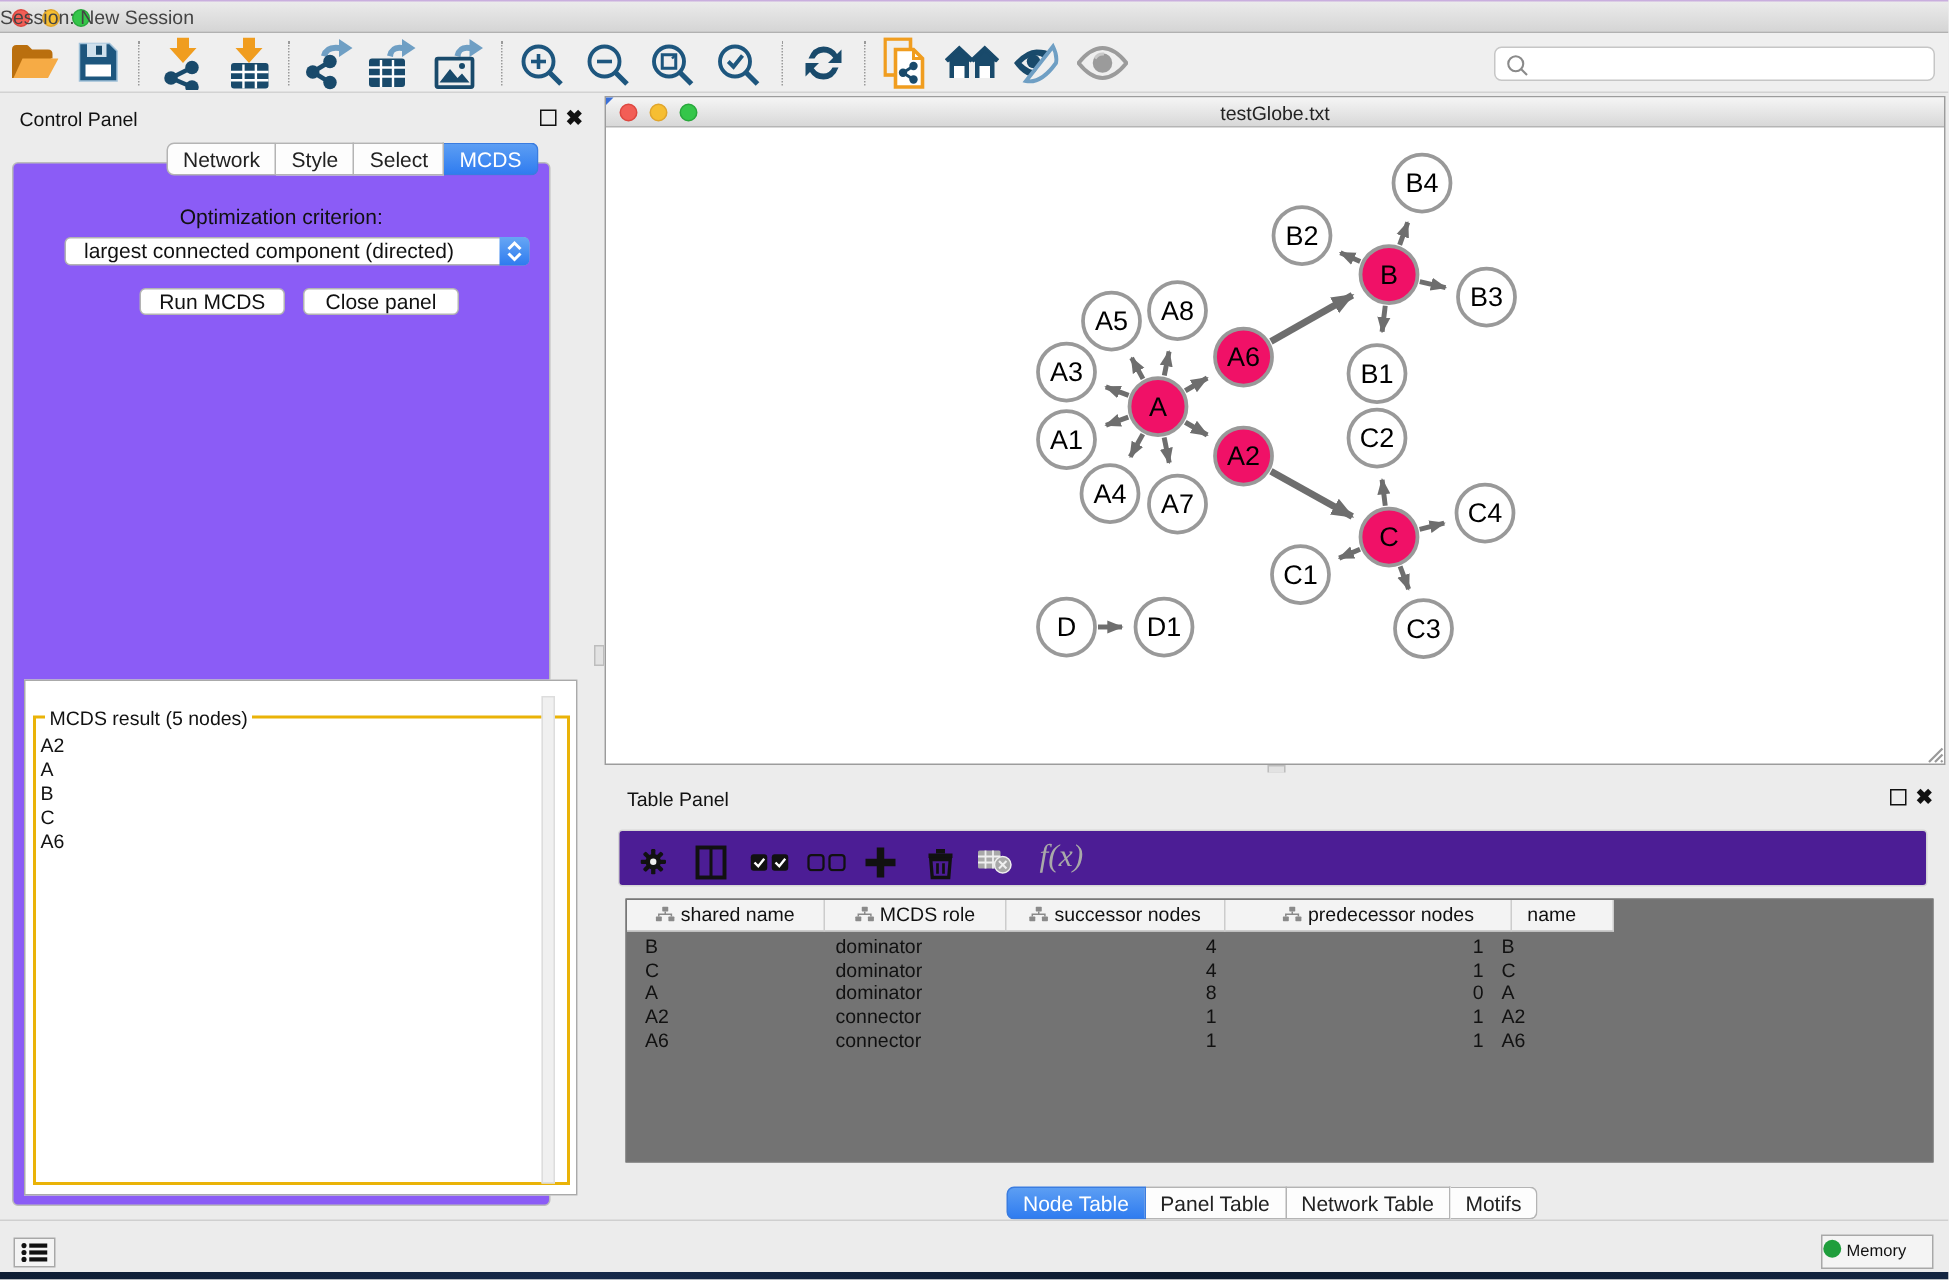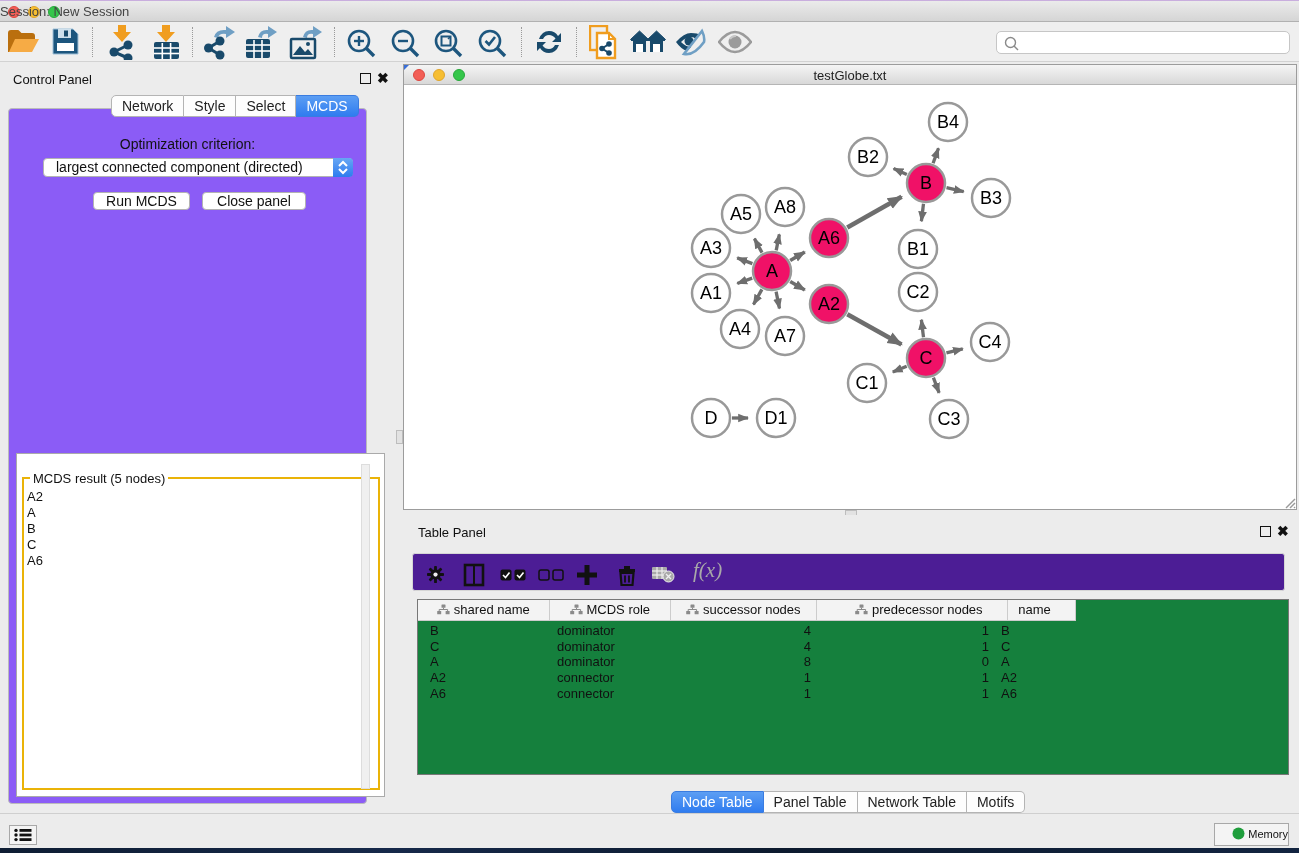--- a/index.html
+++ b/index.html
@@ -71,36 +71,36 @@
 #nettitle .t3 { left:49px; top:4px; background:#35c64a; border:1px solid #28a83c; }
 #nettitletext { position:absolute; left:0; right:0; top:3px; text-align:center;
   font-size:13px; color:#222; }
 
 
 #tpanel { left:398px; top:515px; width:901px; height:298px; background:#ececec; }
 #tpanel h1 { font-size:13px; font-weight:normal; color:#111; position:absolute; left:20px; top:10px; }
 #ttoolbar { position:absolute; left:14px; top:38px; width:873px; height:38px;
   background:#4c1d95; border:1px solid #d5d5d5; border-radius:3px; }
 #ttable { position:absolute; left:19px; top:84px; width:872px; height:176px;
-  background:#15803d; border:1px solid #777; }
+  background:#737373; border:1px solid #777; }
 .hrow { position:absolute; left:0; top:0; height:21px; background:#f3f3f3;
   border-bottom:1px solid #ccc; }
 .hcell { position:absolute; top:0; height:21px; border-right:1px solid #ccc;
   font-size:13px; color:#111; text-align:center; line-height:20px; }
 .drow { position:absolute; font-size:13px; color:#111; height:16px; line-height:16px; }
 .tabbar2 { position:absolute; left:273px; top:276px; display:flex; }
 
 
 #statusbar { left:0; top:813px; width:1299px; height:35px; background:#ececec;
   border-top:1px solid #cfcfcf; }
 #listbtn { position:absolute; left:9px; top:11px; width:28px; height:20px;
   background:#f4f4f4; border:1px solid #a8a8a8; }
 #membox { position:absolute; left:1214px; top:9px; width:75px; height:23px;
   background:#f4f4f4; border:1px solid #a8a8a8; font-size:11px; color:#111;
-  line-height:21px; text-align:right; }
+  line-height:21px; text-align:left; }
 #darkstrip { left:0; top:848px; width:1299px; height:5px;
   background:linear-gradient(90deg,#0e1d33,#16294a 30%,#0c1a2e 60%,#122440); }
 </style>
 </head>
 <body>
 
 <div class="abs" id="titlebar">
   <div class="tl t1"></div>
     <div class="tl t2"></div>
     <div class="tl t3"></div>

